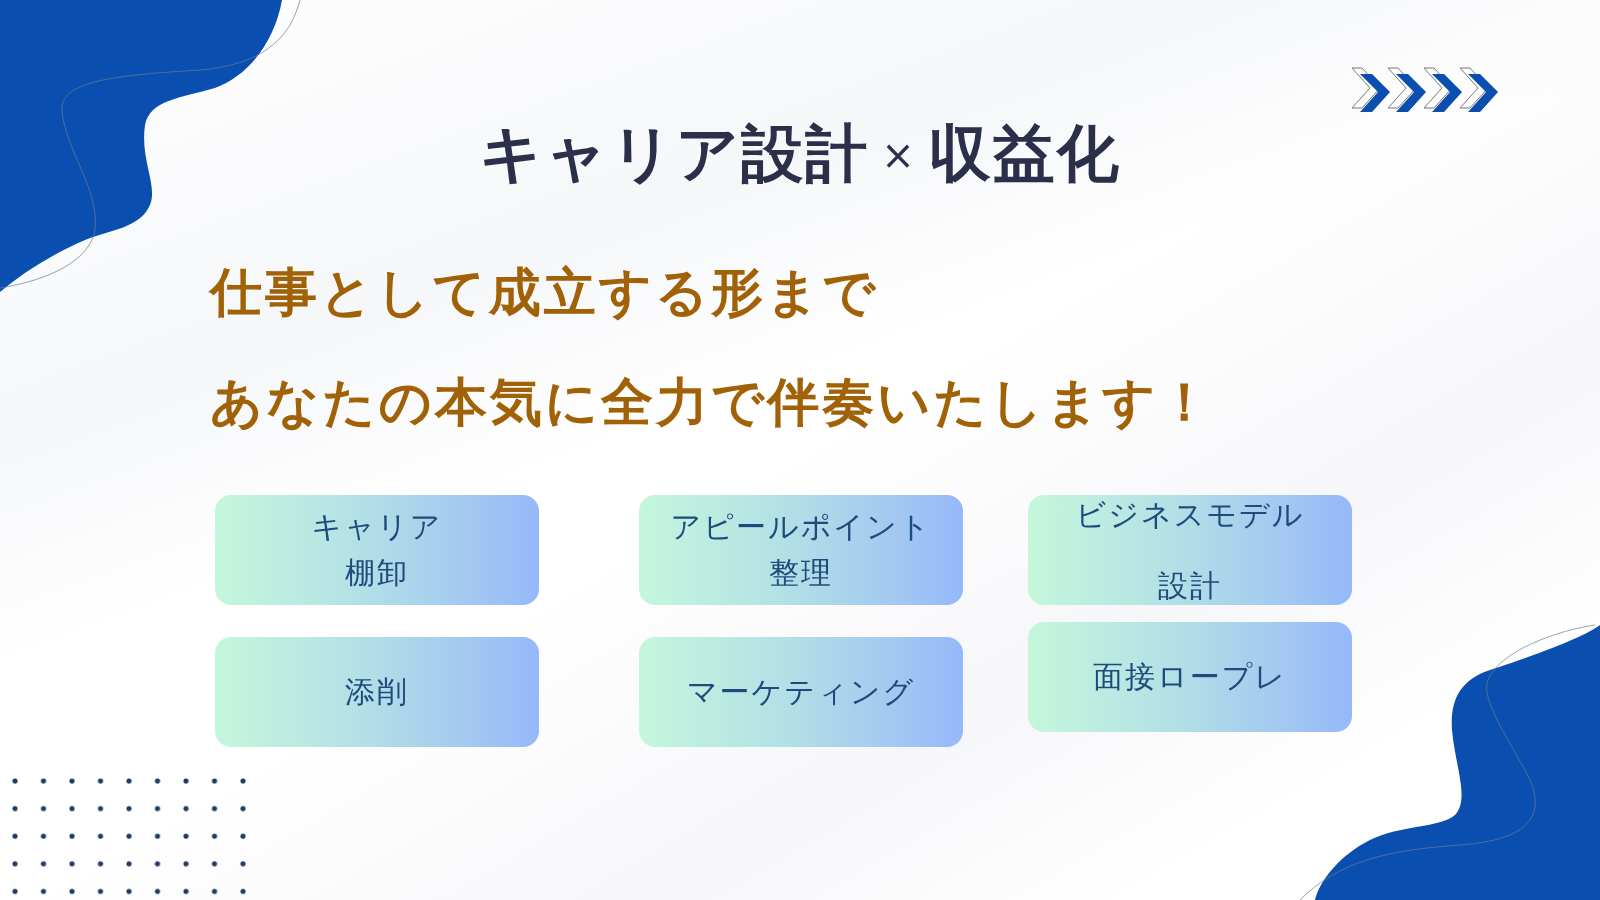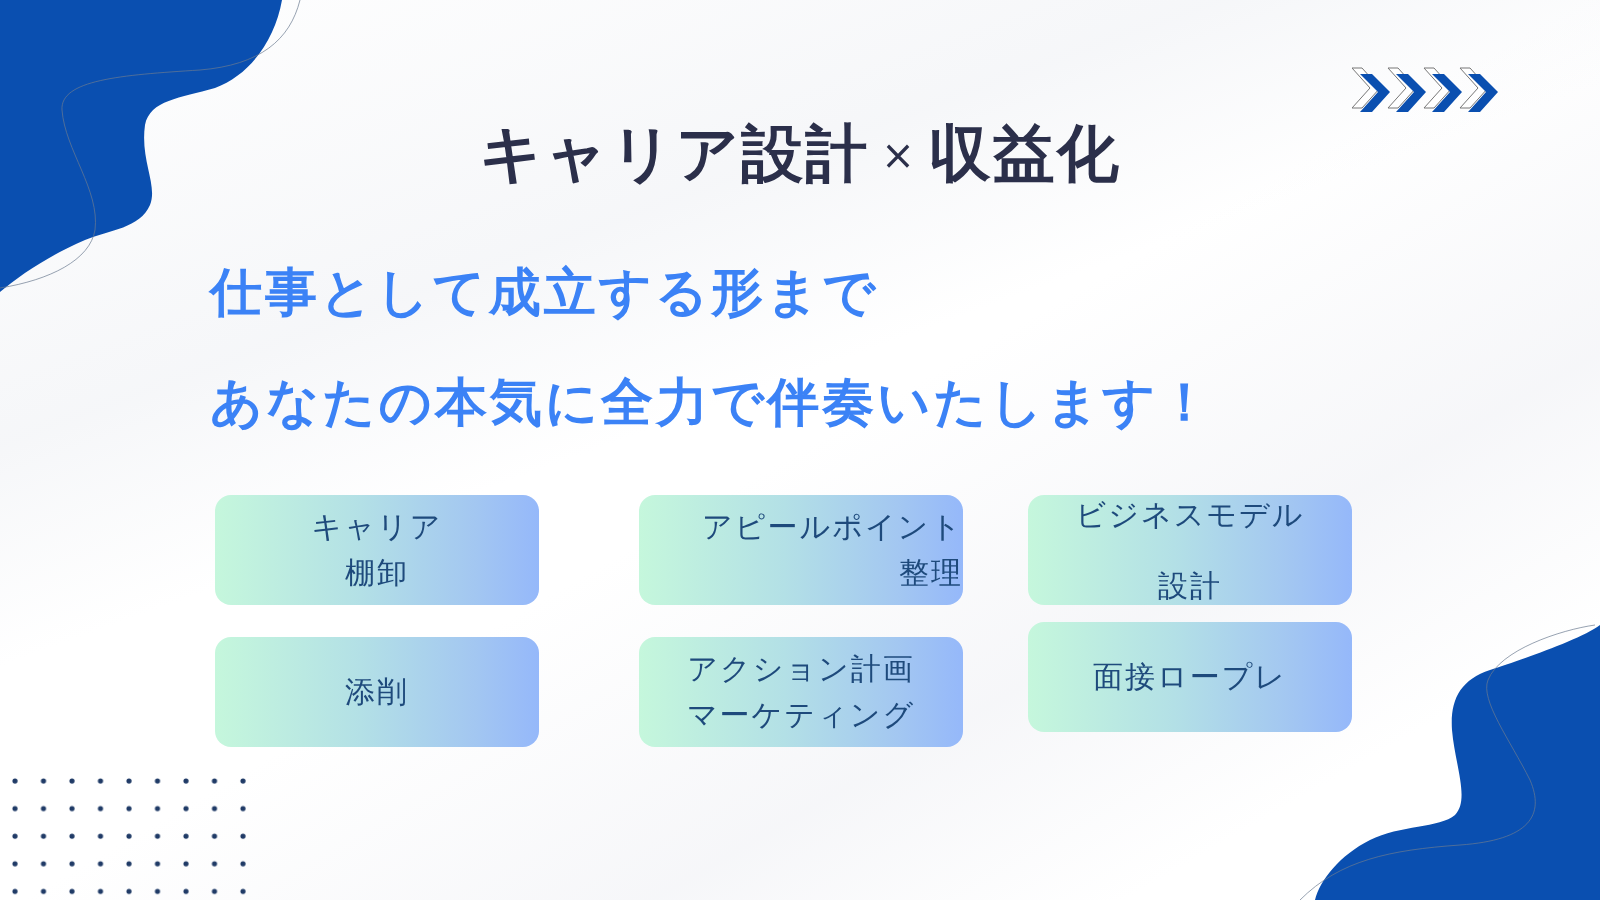--- a/index.html
+++ b/index.html
@@ -17,21 +17,21 @@
   .blob { position:absolute; }
   .blob-tl { left:0; top:0; width:310px; height:300px; }
   .blob-br { right:0; bottom:0; width:340px; height:300px; }
   .chevrons { position:absolute; left:1352px; top:62px; width:160px; height:56px; }
   .title {
     position:absolute; left:0; width:1600px; top:112px; text-align:center;
     font-size:62px; font-weight:bold; color:#2b2f4a; letter-spacing:2px;
   }
   .title .times { font-weight:normal; font-size:40px; margin:0 12px; position:relative; top:-6px; }
   .headline {
-    position:absolute; left:210px; font-size:52px; font-weight:bold; color:#3b82f6; letter-spacing:3px;
+    position:absolute; left:210px; font-size:52px; font-weight:bold; color:#a16207; letter-spacing:3px;
   }
   .h1 { top:258px; }
   .h2 { top:368px;font-family:Liberation Mono, monospace; }
   .card {
     position:absolute; width:324px; height:110px; border-radius:16px;
     background:linear-gradient(90deg, #c5f7dc 0%, #b3e0e6 45%, #a3c7f1 80%, #95b8fa 100%);
     display:flex; flex-direction:column; align-items:center; justify-content:center;
     color:#1e4a7c; font-size:30px; line-height:46px; letter-spacing:2px;
   }
   .dots { position:absolute; left:10px; top:776px; width:240px; height:124px; }
@@ -63,33 +63,32 @@
   <span>キャリア設計</span><span class="times">×</span><span>収益化</span>
 </div>
 
 <div class="headline h1">仕事として成立する形まで</div>
 <div class="headline h2">あなたの本気に全力で伴奏いたします！</div>
 
 <div class="card" style="left:215px; top:495px;">
   <span>キャリア</span>
   <span>棚卸</span>
 </div>
-<div class="card" style="left:639px; top:495px;align-items:flex-end;">
+<div class="card" style="left:639px; top:495px;">
   <span>アピールポイント</span>
   <span>整理</span>
 </div>
 <div class="card" style="left:1028px; top:495px;gap:25px;">
   <span>ビジネスモデル</span>
   <span>設計</span>
 </div>
 <div class="card" style="left:215px; top:637px;">
   <span>添削</span>
 </div>
 <div class="card" style="left:639px; top:637px;">
-  <span>アクション計画</span>
   <span>マーケティング</span>
 </div>
 <div class="card" style="left:1028px; top:622px;">
   <span>面接ロープレ</span>
 </div>
 
 <svg class="dots" viewBox="0 0 240 124">
   <defs>
     <pattern id="dp" x="0" y="0" width="28.5" height="27.6" patternUnits="userSpaceOnUse">
       <circle cx="5" cy="5" r="2.6" fill="#1f3a66"></circle>

